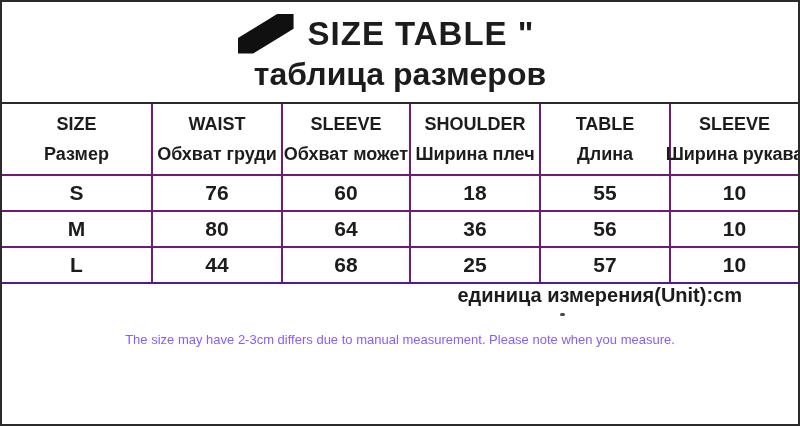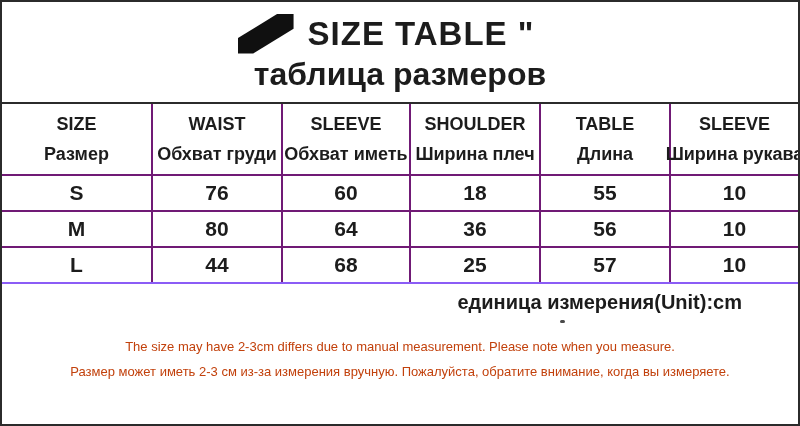--- a/index.html
+++ b/index.html
@@ -62,37 +62,37 @@
   }
   .th-en, .th-ru { font-size: 18px; line-height: 20px; white-space: nowrap; }
   .size-table td {
     height: 34px;
     font-size: 21px; font-weight: bold;
   }
   
   .bottom-block {
     flex: 1;
     box-sizing: border-box;
-    border-top: 2px solid #8b5cf6;
-    padding-top: 7px;
+    border-top: 2px solid #4c1d95;
+    padding-top: 0;
   }
   .unit-note {
     text-align: right;
     padding-right: 56px;
     font-size: 20px; font-weight: bold;
   }
   .stray-dot {
     width: 5px; height: 3px;
     background: #4a4a4a; border-radius: 1.5px;
     margin: 6px 0 0 558px;
   }
   .footnote {
     margin-top: 11px;
     text-align: center;
-    color: #c2410c;
+    color: #8b5cf6;
     font-size: 13px;
   }
   .footnote .fn-line { line-height: 25px; white-space: nowrap; }
 </style>
 </head>
 <body>
 
 <div class="canvas">
 
   <div class="title-block">
@@ -122,21 +122,21 @@
         </th>
         <th>
           <div class="th-inner">
             <span class="th-en">WAIST</span>
             <span class="th-ru">Обхват груди</span>
           </div>
         </th>
         <th>
           <div class="th-inner">
             <span class="th-en">SLEEVE</span>
-            <span class="th-ru">Обхват иметь</span>
+            <span class="th-ru">Обхват может</span>
           </div>
         </th>
         <th>
           <div class="th-inner">
             <span class="th-en">SHOULDER</span>
             <span class="th-ru">Ширина плеч</span>
           </div>
         </th>
         <th>
           <div class="th-inner">
@@ -178,17 +178,16 @@
         <td>10</td>
       </tr>
     </tbody>
   </table>
 
   <div class="bottom-block">
     <div class="unit-note">единица измерения(Unit):cm</div>
     <div class="stray-dot"></div>
     <div class="footnote">
       <div class="fn-line">The size may have 2-3cm differs due to manual measurement. Please note when you measure.</div>
-      <div class="fn-line">Размер может иметь 2-3 см из-за измерения вручную. Пожалуйста, обратите внимание, когда вы измеряете.</div>
     </div>
   </div>
 
 </div>
 
 </body></html>

